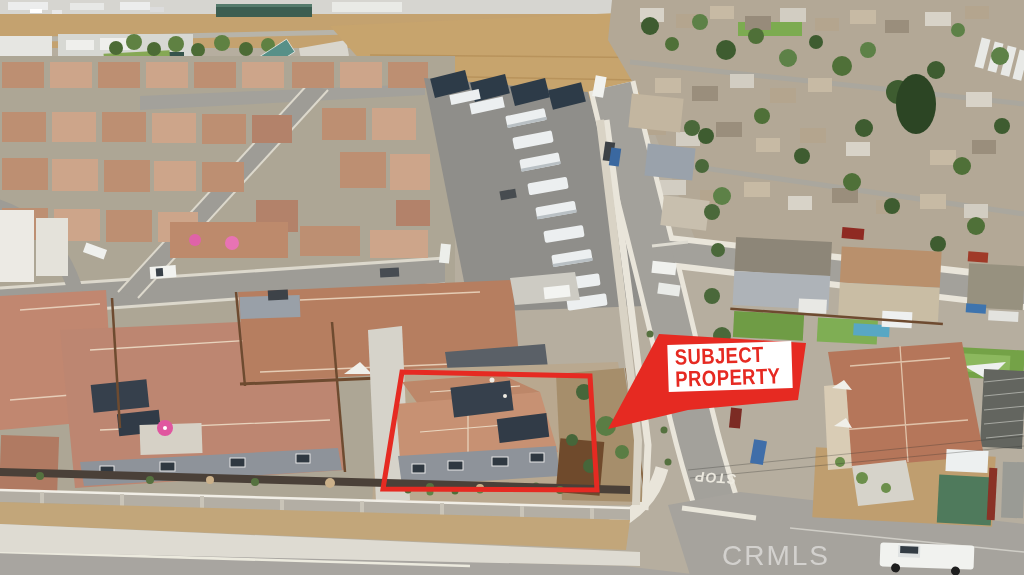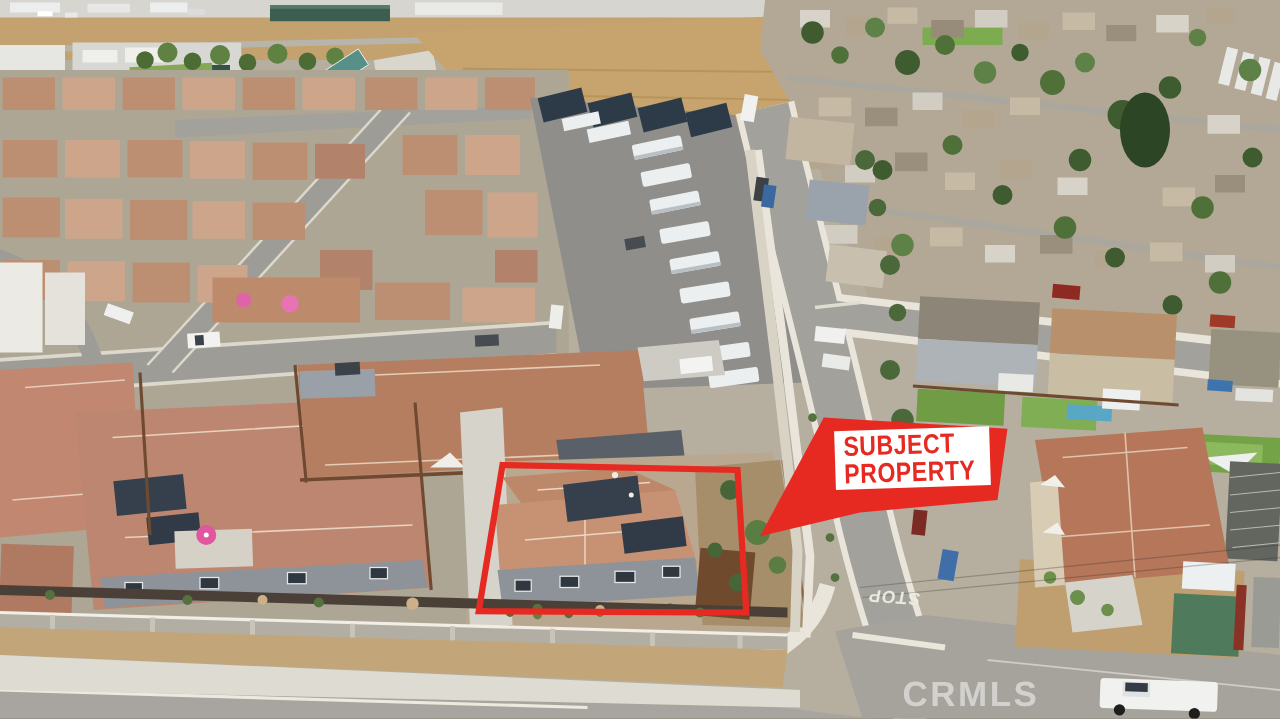--- a/index.html
+++ b/index.html
@@ -27,21 +27,21 @@
     letter-spacing:0.5px;transform:scaleX(0.84);transform-origin:left center;
     white-space:nowrap;
   }
   .stop-marking{
     position:absolute;left:692px;top:470px;width:46px;text-align:center;
     color:var(--road-marking-text);font-weight:bold;font-size:14px;
     letter-spacing:1px;transform:rotate(184deg) skewX(-6deg);opacity:.95;
   }
   .watermark{
     position:absolute;left:722px;top:540px;
-    color:var(--watermark-text);font-size:28px;font-weight:700;
+    color:var(--watermark-text);font-size:28px;font-weight:400;
     letter-spacing:2px;
     text-align:center;
   }
 </style>
 </head>
 <body>
 
 <div class="stage">
 <svg width="1024" height="575" viewBox="0 0 1024 575" aria-hidden="true">
 

